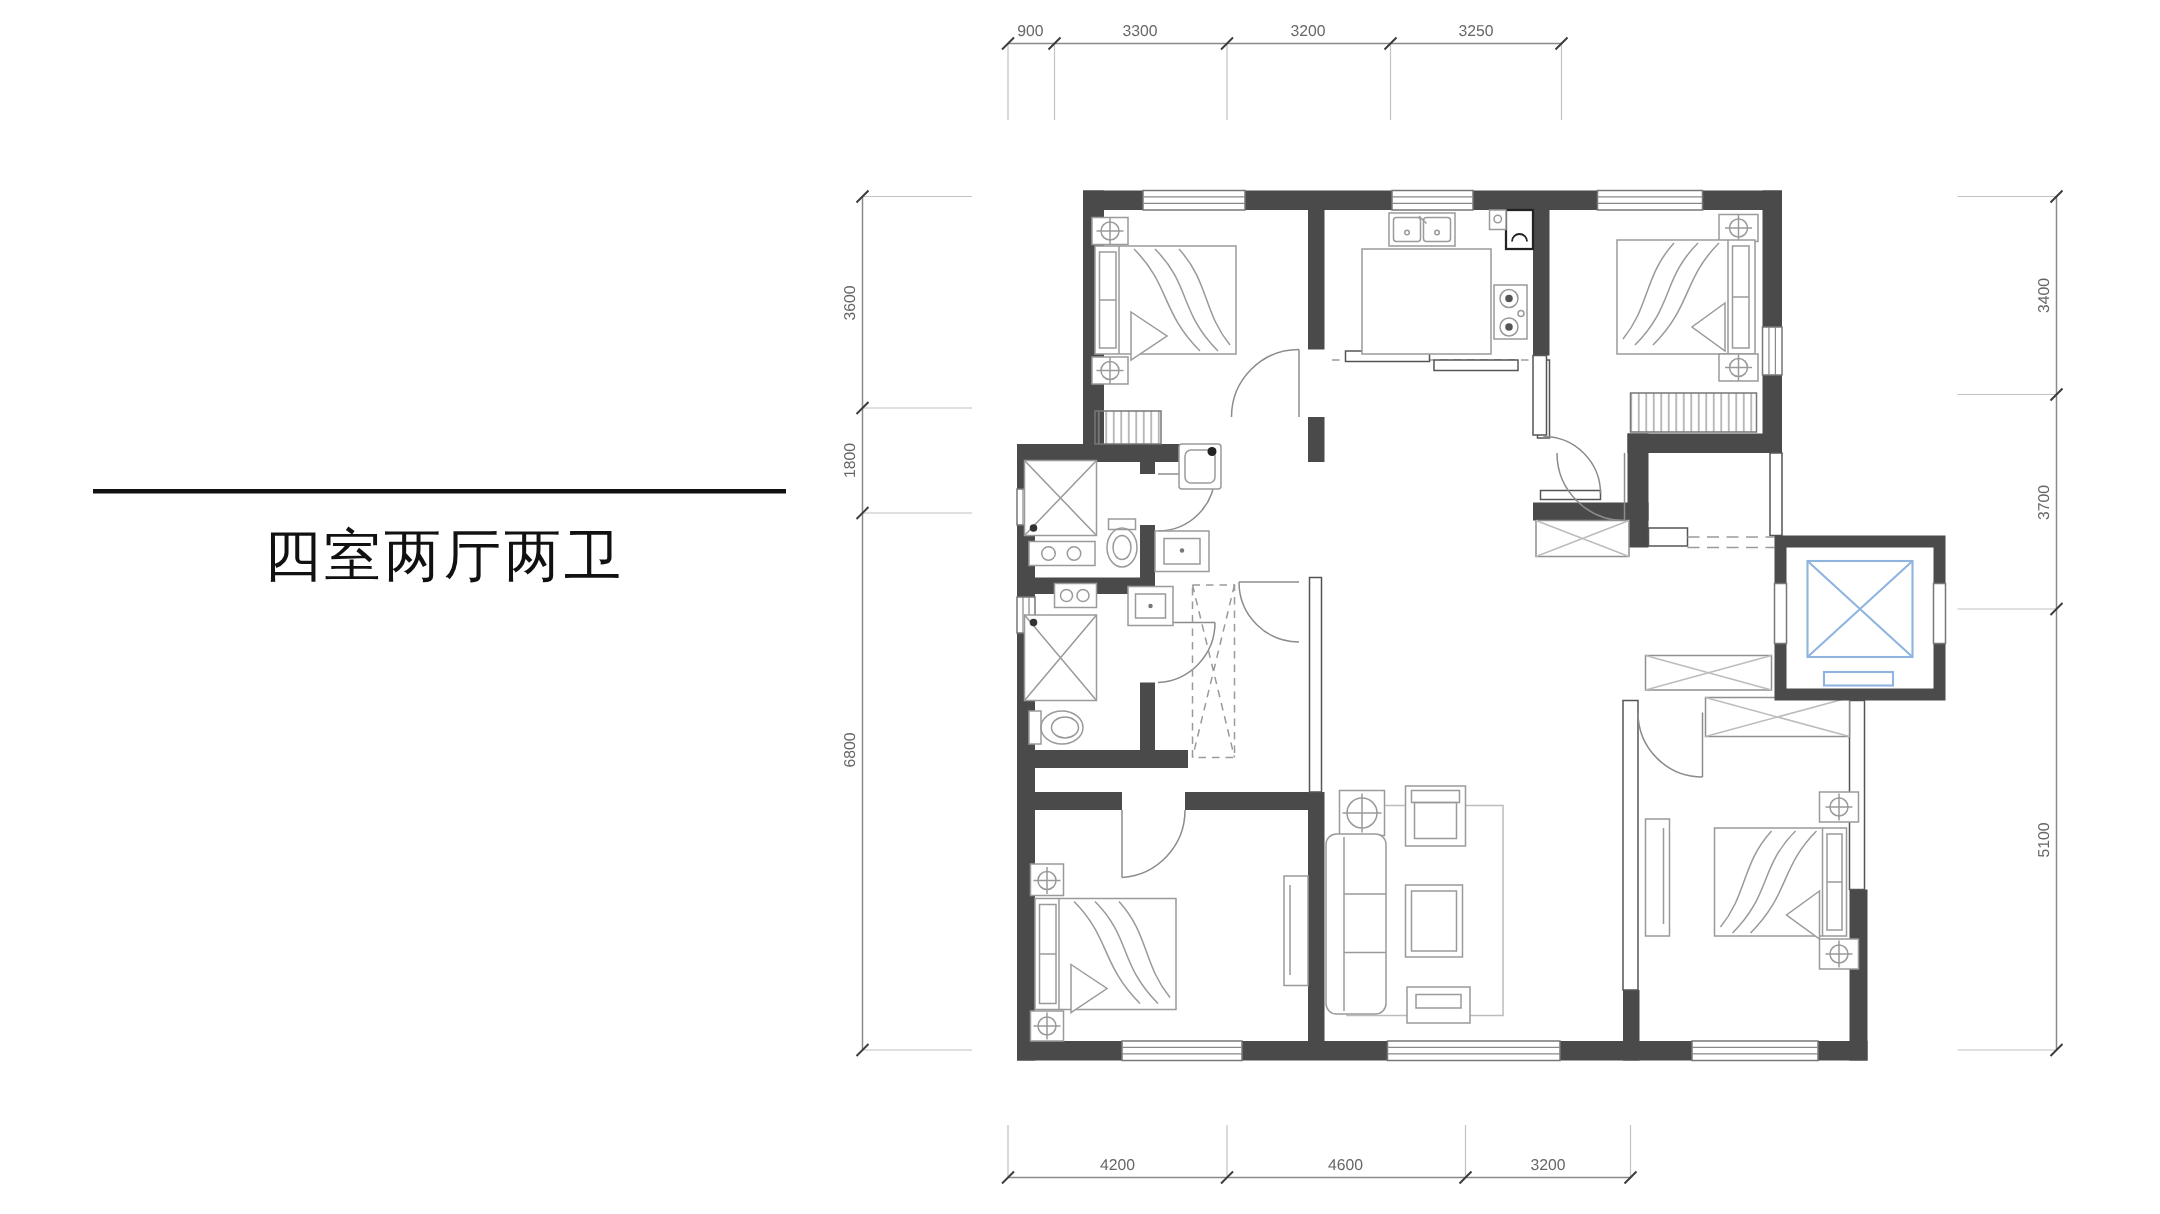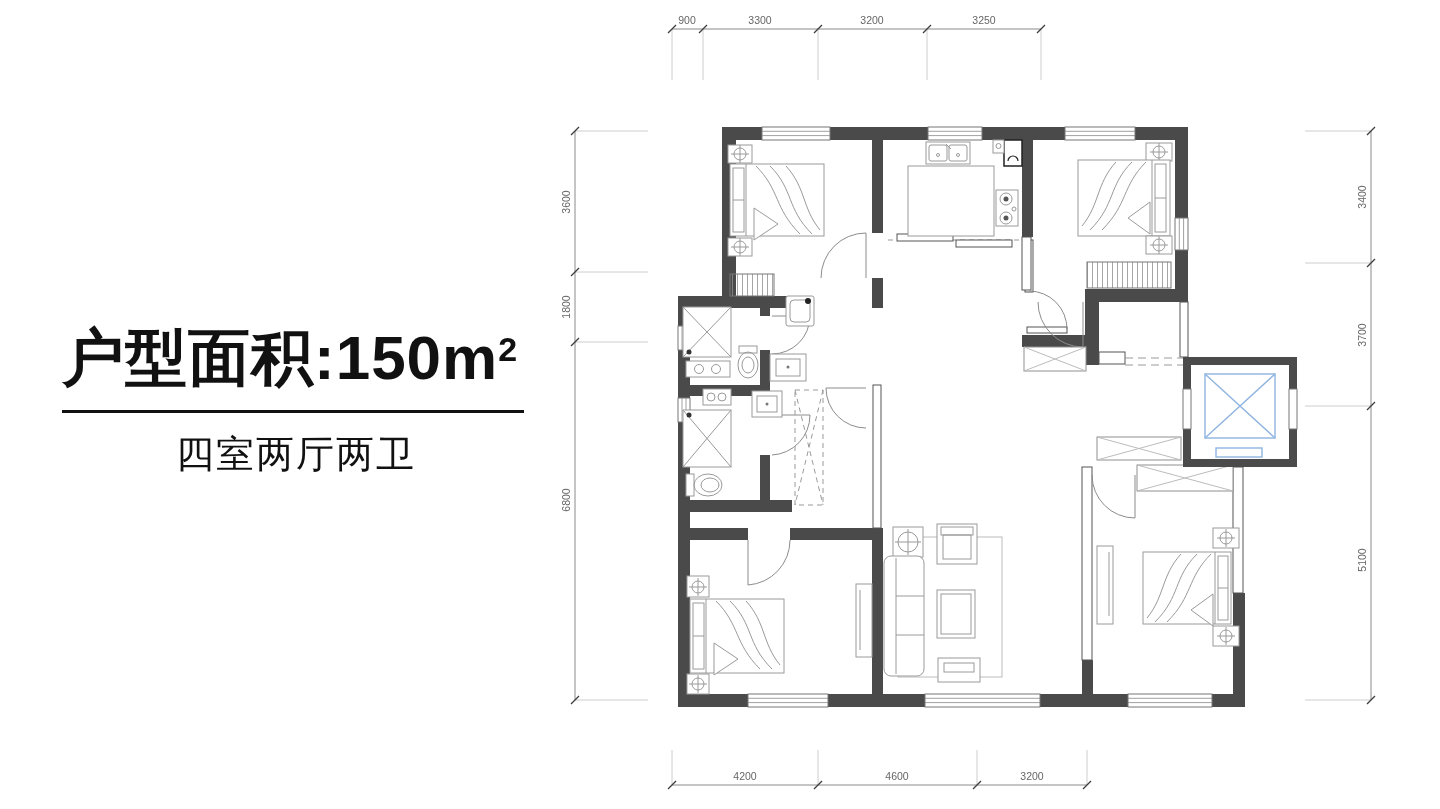--- a/index.html
+++ b/index.html
@@ -26,21 +26,20 @@
   .dashf{fill:none;stroke:#9a9a9a;stroke-width:1;stroke-dasharray:5 4;}
   .blue{fill:none;stroke:#8fb4e0;stroke-width:1.4;}
   .arc{fill:none;stroke:#8c8c8c;stroke-width:1;}
 </style>
 </head>
 <body>
 
 <div class="canvas">
 
   <div class="titleblock">
-    <div class="title"><span>户型面积:</span><span>150</span><span class="mu"><span>m</span><sup>2</sup></span></div>
     <div class="rule"></div>
     <div class="subtitle">四室两厅两卫</div>
   </div>
 
   <svg class="plan" width="1440" height="809" viewBox="0 0 1440 809">
     <defs>
       <pattern id="hv" width="5" height="6" patternUnits="userSpaceOnUse">
         <path d="M2.5,0 V6" stroke="#8f8f8f" stroke-width="0.8"></path>
       </pattern>
     </defs>

